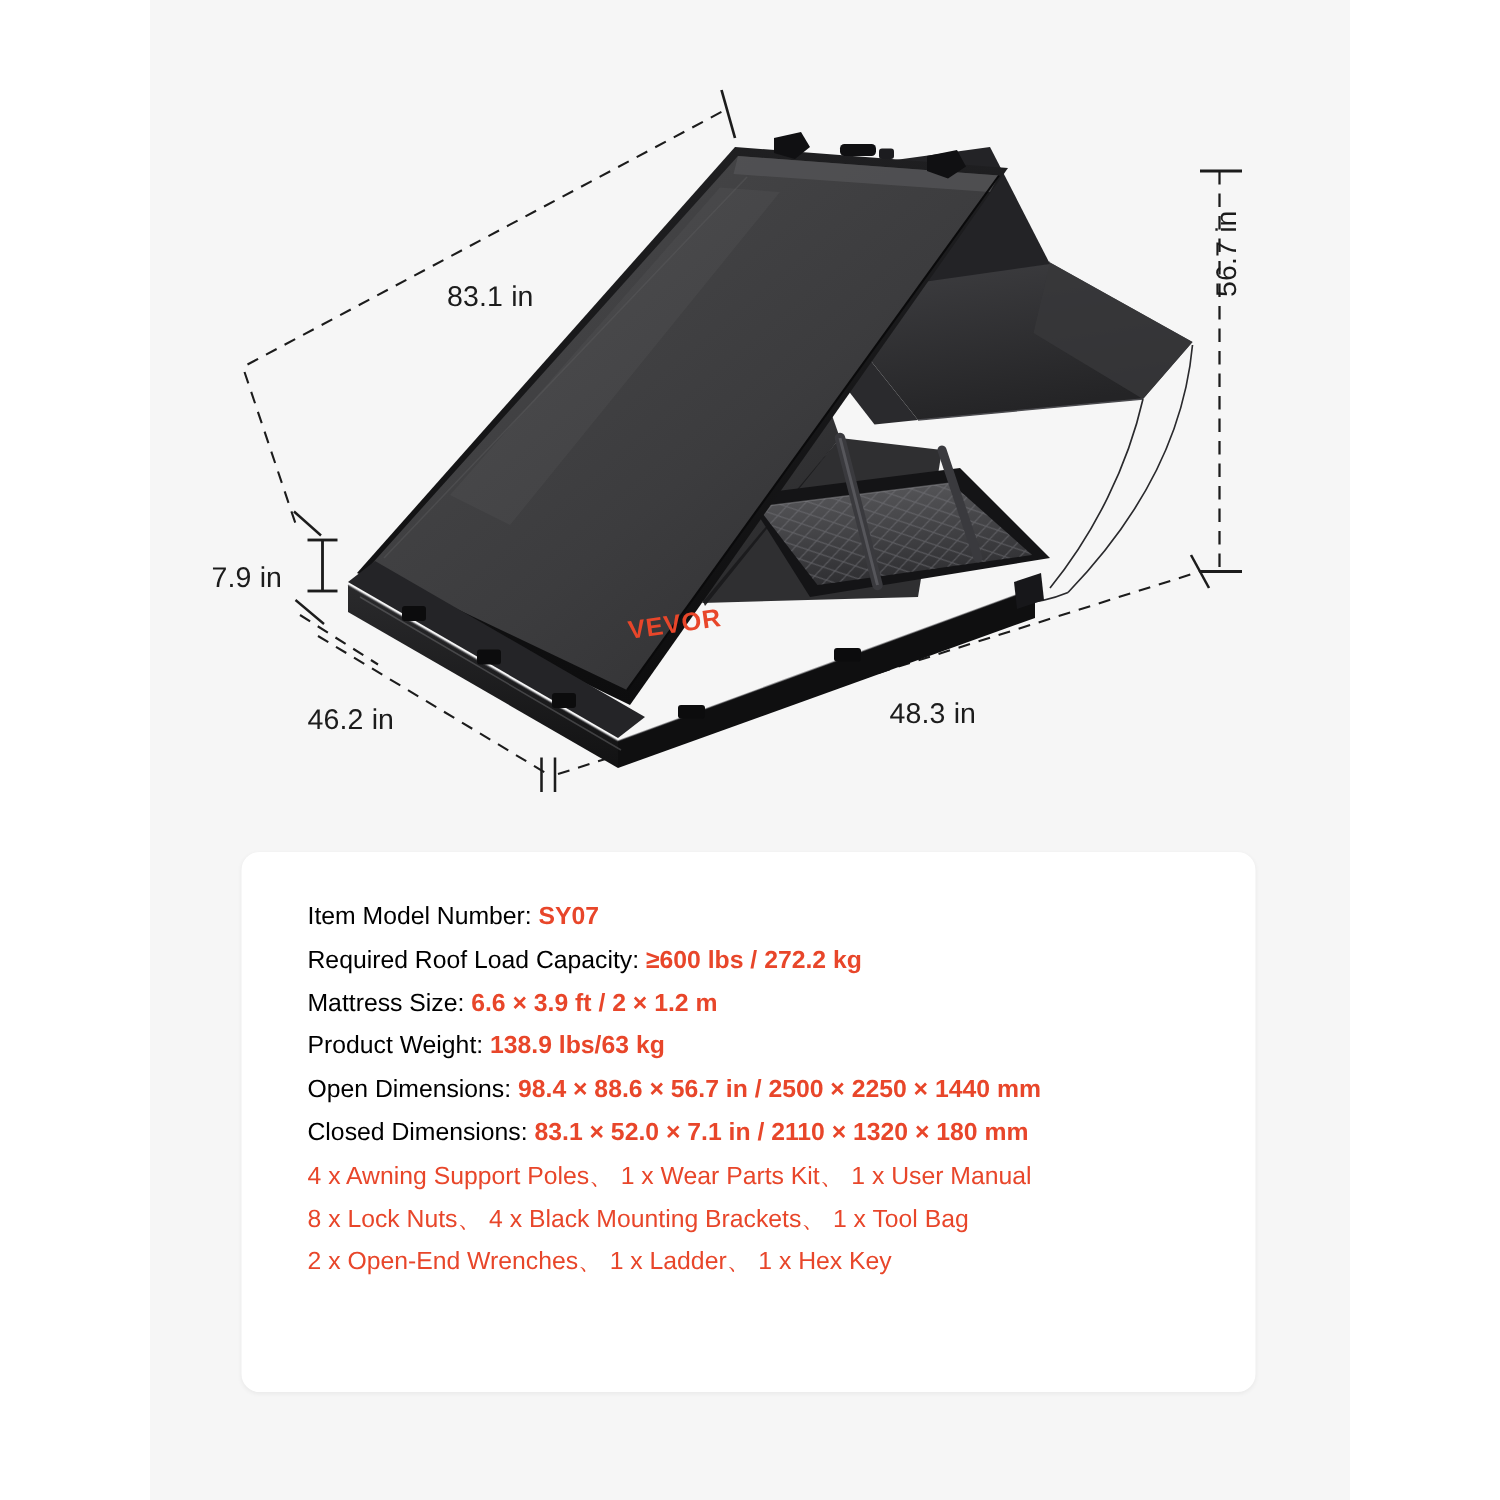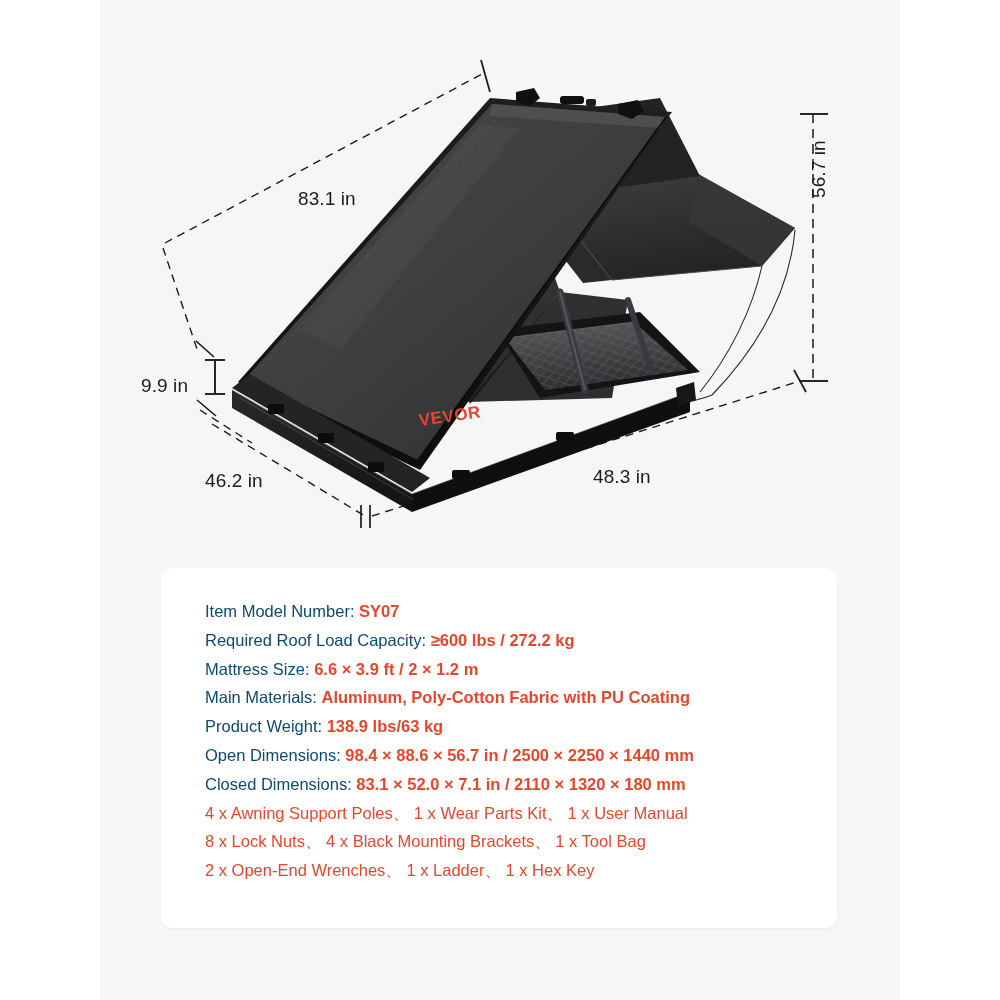--- a/index.html
+++ b/index.html
@@ -68,21 +68,21 @@
     border-radius:12px;
     box-shadow:0 1px 3px rgba(0,0,0,.05);
     padding:29px 0 0 44px;
   }
   .spec-row {
     font-size:16.5px;
     line-height:28.8px;
     color:#222222;
     white-space:nowrap;
   }
-  .spec-key { color:#0c4a6e; }
+  .spec-key { color:#000000; }
   .spec-val { color:#e8462a; font-weight:700;text-align:right; }
   .spec-cont { color:#e8462a; font-weight:400; font-size:16.5px; line-height:28.8px; white-space:nowrap; }
 </style>
 </head>
 <body>
 
 <div id="page">
 
   <div id="panel"></div>
 
@@ -241,21 +241,21 @@
         <rect x="452" y="470" width="18" height="9" rx="2"></rect>
         <rect x="556" y="432" width="18" height="9" rx="2"></rect>
       </g>
 
       <g fill="#17171a">
         <path d="M676,388 L694,382 L696,400 L678,406 Z"></path>
       </g>
     </svg>
 
     <div class="dim-label" id="lbl-83">83.1 in</div>
-    <div class="dim-label" id="lbl-71">9.9 in</div>
+    <div class="dim-label" id="lbl-71">7.9 in</div>
     <div class="dim-label" id="lbl-52">46.2 in</div>
     <div class="dim-label" id="lbl-98">48.3 in</div>
     <div class="dim-label" id="lbl-56">56.7 in</div>
 
     <div class="brandmark">VEVOR</div>
   </div>
 
   <div id="spec-card">
 
     <div class="spec-row">
@@ -266,24 +266,20 @@
     <div class="spec-row">
       <span class="spec-key">Required Roof Load Capacity:</span>
       <span class="spec-val">≥600 lbs / 272.2 kg</span>
     </div>
 
     <div class="spec-row">
       <span class="spec-key">Mattress Size:</span>
       <span class="spec-val">6.6 × 3.9 ft / 2 × 1.2 m</span>
     </div>
 
-    <div class="spec-row">
-      <span class="spec-key">Main Materials:</span>
-      <span class="spec-val">Aluminum, Poly-Cotton Fabric with PU Coating</span>
-    </div>
 
     <div class="spec-row">
       <span class="spec-key">Product Weight:</span>
       <span class="spec-val">138.9 lbs/63 kg</span>
     </div>
 
     <div class="spec-row">
       <span class="spec-key">Open Dimensions:</span>
       <span class="spec-val">98.4 × 88.6 × 56.7 in / 2500 × 2250 × 1440 mm</span>
     </div>

